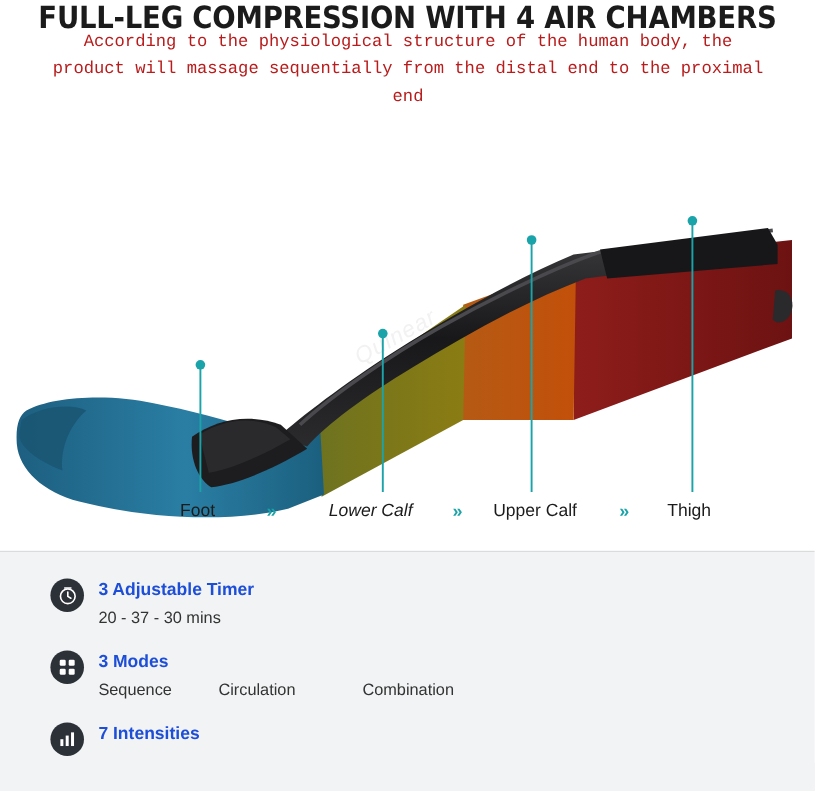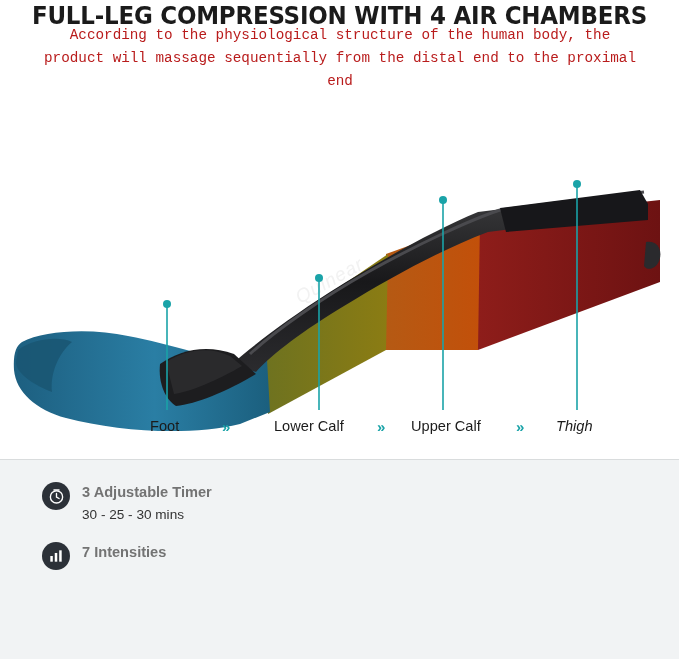--- a/index.html
+++ b/index.html
@@ -99,21 +99,21 @@
     background: #2c3138;
     display: flex;
     align-items: center;
     justify-content: center;
   }
   .ftitle {
     position: absolute;
     left: 40px; top: 4px;
     font-size: 14.6px;
     font-weight: bold;
-    color: #737373;
+    color: #1d4ed8;
     white-space: nowrap;
   }
   .fsub {
     position: absolute;
     left: 40px; top: 27px;
     font-size: 13.6px;
     color: #333;
     white-space: nowrap;
   }
   .fsub span.slot { display: inline-block; }
@@ -191,43 +191,57 @@
         <circle cx="319" cy="186" r="4"></circle>
         <circle cx="443" cy="108" r="4"></circle>
         <circle cx="577" cy="92" r="4"></circle>
       </g>
     </svg>
   </div>
 
   <div class="labels">
     <div class="label" style="left:150px;">Foot</div>
     <div class="chev" style="left:222px;">»</div>
-    <div class="label" style="left:274px;">Lower Calf</div>
+    <div class="label" style="left:274px;font-style:italic;">Lower Calf</div>
     <div class="chev" style="left:377px;">»</div>
     <div class="label" style="left:411px;">Upper Calf</div>
     <div class="chev" style="left:516px;">»</div>
-    <div class="label" style="left:556px;font-style:italic;">Thigh</div>
+    <div class="label" style="left:556px;">Thigh</div>
   </div>
 
   <div class="rule"></div>
 
   <div class="features">
 
     <div class="feature first">
       <div class="ficon">
         <svg width="17" height="17" viewBox="0 0 20 20">
           <circle cx="10" cy="10.5" r="7.2" fill="none" stroke="#ffffff" stroke-width="1.6"></circle>
           <path d="M10 6.4 V10.6 L13 12.4" fill="none" stroke="#ffffff" stroke-width="1.6" stroke-linecap="round"></path>
           <path d="M7 2.4 H13" stroke="#ffffff" stroke-width="1.6" stroke-linecap="round"></path>
         </svg>
       </div>
       <div class="ftitle">3 Adjustable Timer</div>
-      <div class="fsub">30 - 25 - 30 mins</div>
+      <div class="fsub">20 - 37 - 30 mins</div>
     </div>
 
+    <div class="feature modes">
+      <div class="ficon">
+        <svg width="16" height="16" viewBox="0 0 18 18">
+          <rect x="2" y="2" width="5.6" height="5.6" rx="1.2" fill="#ffffff"></rect>
+          <rect x="10.4" y="2" width="5.6" height="5.6" rx="1.2" fill="#ffffff"></rect>
+          <rect x="2" y="10.4" width="5.6" height="5.6" rx="1.2" fill="#ffffff"></rect>
+          <rect x="10.4" y="10.4" width="5.6" height="5.6" rx="1.2" fill="#ffffff"></rect>
+        </svg>
+      </div>
+      <div class="ftitle">3 Modes</div>
+      <div class="fsub">
+        <span class="slot slot-a">Sequence</span><span class="slot slot-b">Circulation</span><span class="slot">Combination</span>
+      </div>
+    </div>
 
     <div class="feature intens">
       <div class="ficon">
         <svg width="16" height="16" viewBox="0 0 18 18">
           <rect x="2.6" y="9" width="2.8" height="6.4" fill="#ffffff"></rect>
           <rect x="7.6" y="5.6" width="2.8" height="9.8" fill="#ffffff"></rect>
           <rect x="12.6" y="2.6" width="2.8" height="12.8" fill="#ffffff"></rect>
         </svg>
       </div>
       <div class="ftitle">7 Intensities</div>

